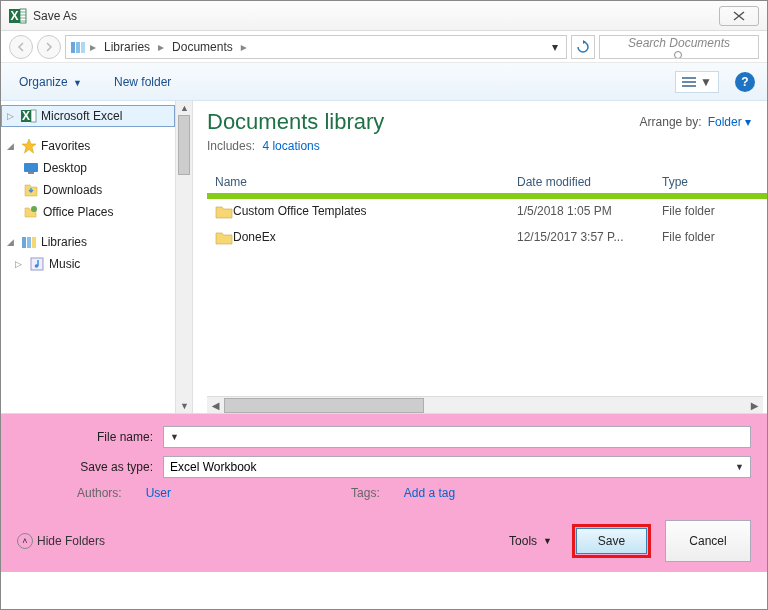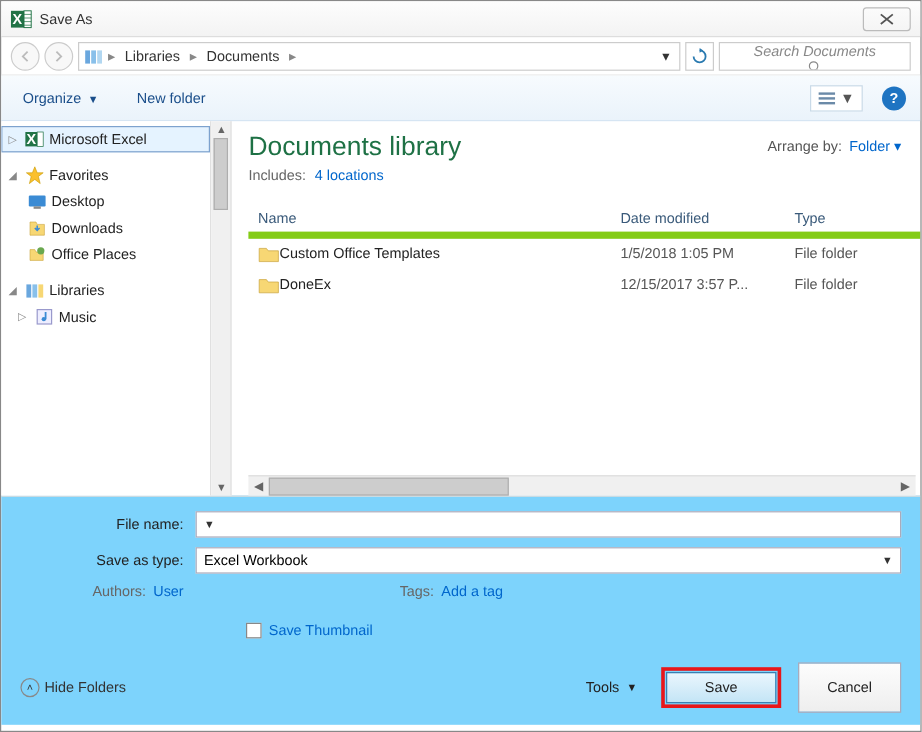--- a/index.html
+++ b/index.html
@@ -49,42 +49,42 @@
 .col-type { flex: 1; }
 .filerow { display: flex; align-items: flex-start; padding: 5px 0; }
 .filerow .ficon { width: 26px; padding-left: 8px; }
 .filerow .fname { width: 284px; color: #222; }
 .filerow .fdate { width: 145px; color: #555; }
 .filerow .ftype { color: #555; }
 .hscroll { height: 17px; background: #f0f0f0; border-top: 1px solid #ddd; margin-top: auto; margin-right: 4px; position: relative; display: flex; align-items: center; }
 .hscroll .harr { width: 17px; text-align: center; color: #666; font-size: 10px; }
 .hscroll .htrack { flex: 1; height: 15px; position: relative; }
 .hscroll .hthumb { position: absolute; left: 0; top: 0; width: 200px; height: 15px; background: #cdcdcd; border: 1px solid #aeaeae; }
-.bottom { border-top: 1px solid #ddd; background: #7dd3fc; padding: 12px 16px 10px 16px; }
+.bottom { border-top: 1px solid #ddd; background: #f9a8d4; padding: 12px 16px 10px 16px; }
 .formrow { display: flex; align-items: center; margin-bottom: 8px; }
 .formrow .flabel { width: 146px; text-align: right; padding-right: 10px; color: #222; }
 .formrow .ffield { flex: 1; height: 22px; border: 1px solid #aab; background: #fff; display: flex; align-items: center; padding: 0 6px; }
 .formrow .ffield .fval { flex: 1; }
 .formrow .ffield .fdrop { color: #333; font-size: 9px; }
 .metarow { display: flex; padding-left: 60px; margin-top: 6px; }
-.metaitem { display: flex; gap: 6px; }
+.metaitem { display: flex; gap: 24px; }
 .metaitem .ml { color: #666; }
 .metaitem .mv { color: #0066cc; }
 .metaitem.second { margin-left: 180px; }
 .thumbrow { display: flex; align-items: center; padding-left: 188px; margin-top: 18px; gap: 6px; }
 .chk { width: 13px; height: 13px; border: 1px solid #888; background: #fff; }
 .thumbrow .tl { color: #0066cc; }
 .btnrow { display: flex; align-items: center; margin-top: 20px; gap: 14px; }
 .hide-folders { display: flex; align-items: center; gap: 4px; color: #333; }
 .hide-folders .circ { width: 16px; height: 16px; border: 1px solid #888; border-radius: 50%; display: flex; align-items: center; justify-content: center; font-size: 9px; }
 .spacer { flex: 1; }
 .tools { color: #222; display: flex; align-items: center; gap: 6px; margin-right: 6px; }
 .winbtn { width: 86px; height: 42px; border: 1px solid #aab; background: linear-gradient(#fdfdfd,#eee); display: flex; align-items: center; justify-content: center; color: #222; }
 .savebtn-wrap { border: 3px solid #e8161a; padding: 1px; }
-.savebtn { width: 92px; height: 26px; border: 1px solid #3c7fb1; background: linear-gradient(#eaf6fd,#c4e5f6); display: flex; align-items: center; justify-content: center; color: #222; }
+.savebtn { width: 71px; height: 26px; border: 1px solid #3c7fb1; background: linear-gradient(#eaf6fd,#c4e5f6); display: flex; align-items: center; justify-content: center; color: #222; }
 svg { display: block; }
 </style>
 </head>
 <body>
 
 <div class="titlebar">
   <span class="excel-icon">
     <svg width="18" height="18" viewBox="0 0 18 18">
         <rect x="0" y="2" width="11" height="14" fill="#217346"></rect>
         <text x="5.5" y="13" text-anchor="middle" fill="#fff" font-size="10" font-family="Arial" font-weight="bold">X</text>
@@ -307,24 +307,20 @@
   <div class="metarow">
     <div class="metaitem">
       <span class="ml">Authors:</span>
       <span class="mv">User</span>
     </div>
     <div class="metaitem second">
       <span class="ml">Tags:</span>
       <span class="mv">Add a tag</span>
     </div>
   </div>
-  <div class="thumbrow">
-    <span class="chk"></span>
-    <span class="tl">Save Thumbnail</span>
-  </div>
   <div class="btnrow">
     <div class="hide-folders">
       <span class="circ">˄</span>
       <span>Hide Folders</span>
     </div>
     <div class="spacer"></div>
     <div class="tools">
       <span>Tools</span>
         <span style="font-size:9px">▼</span>
     </div>

